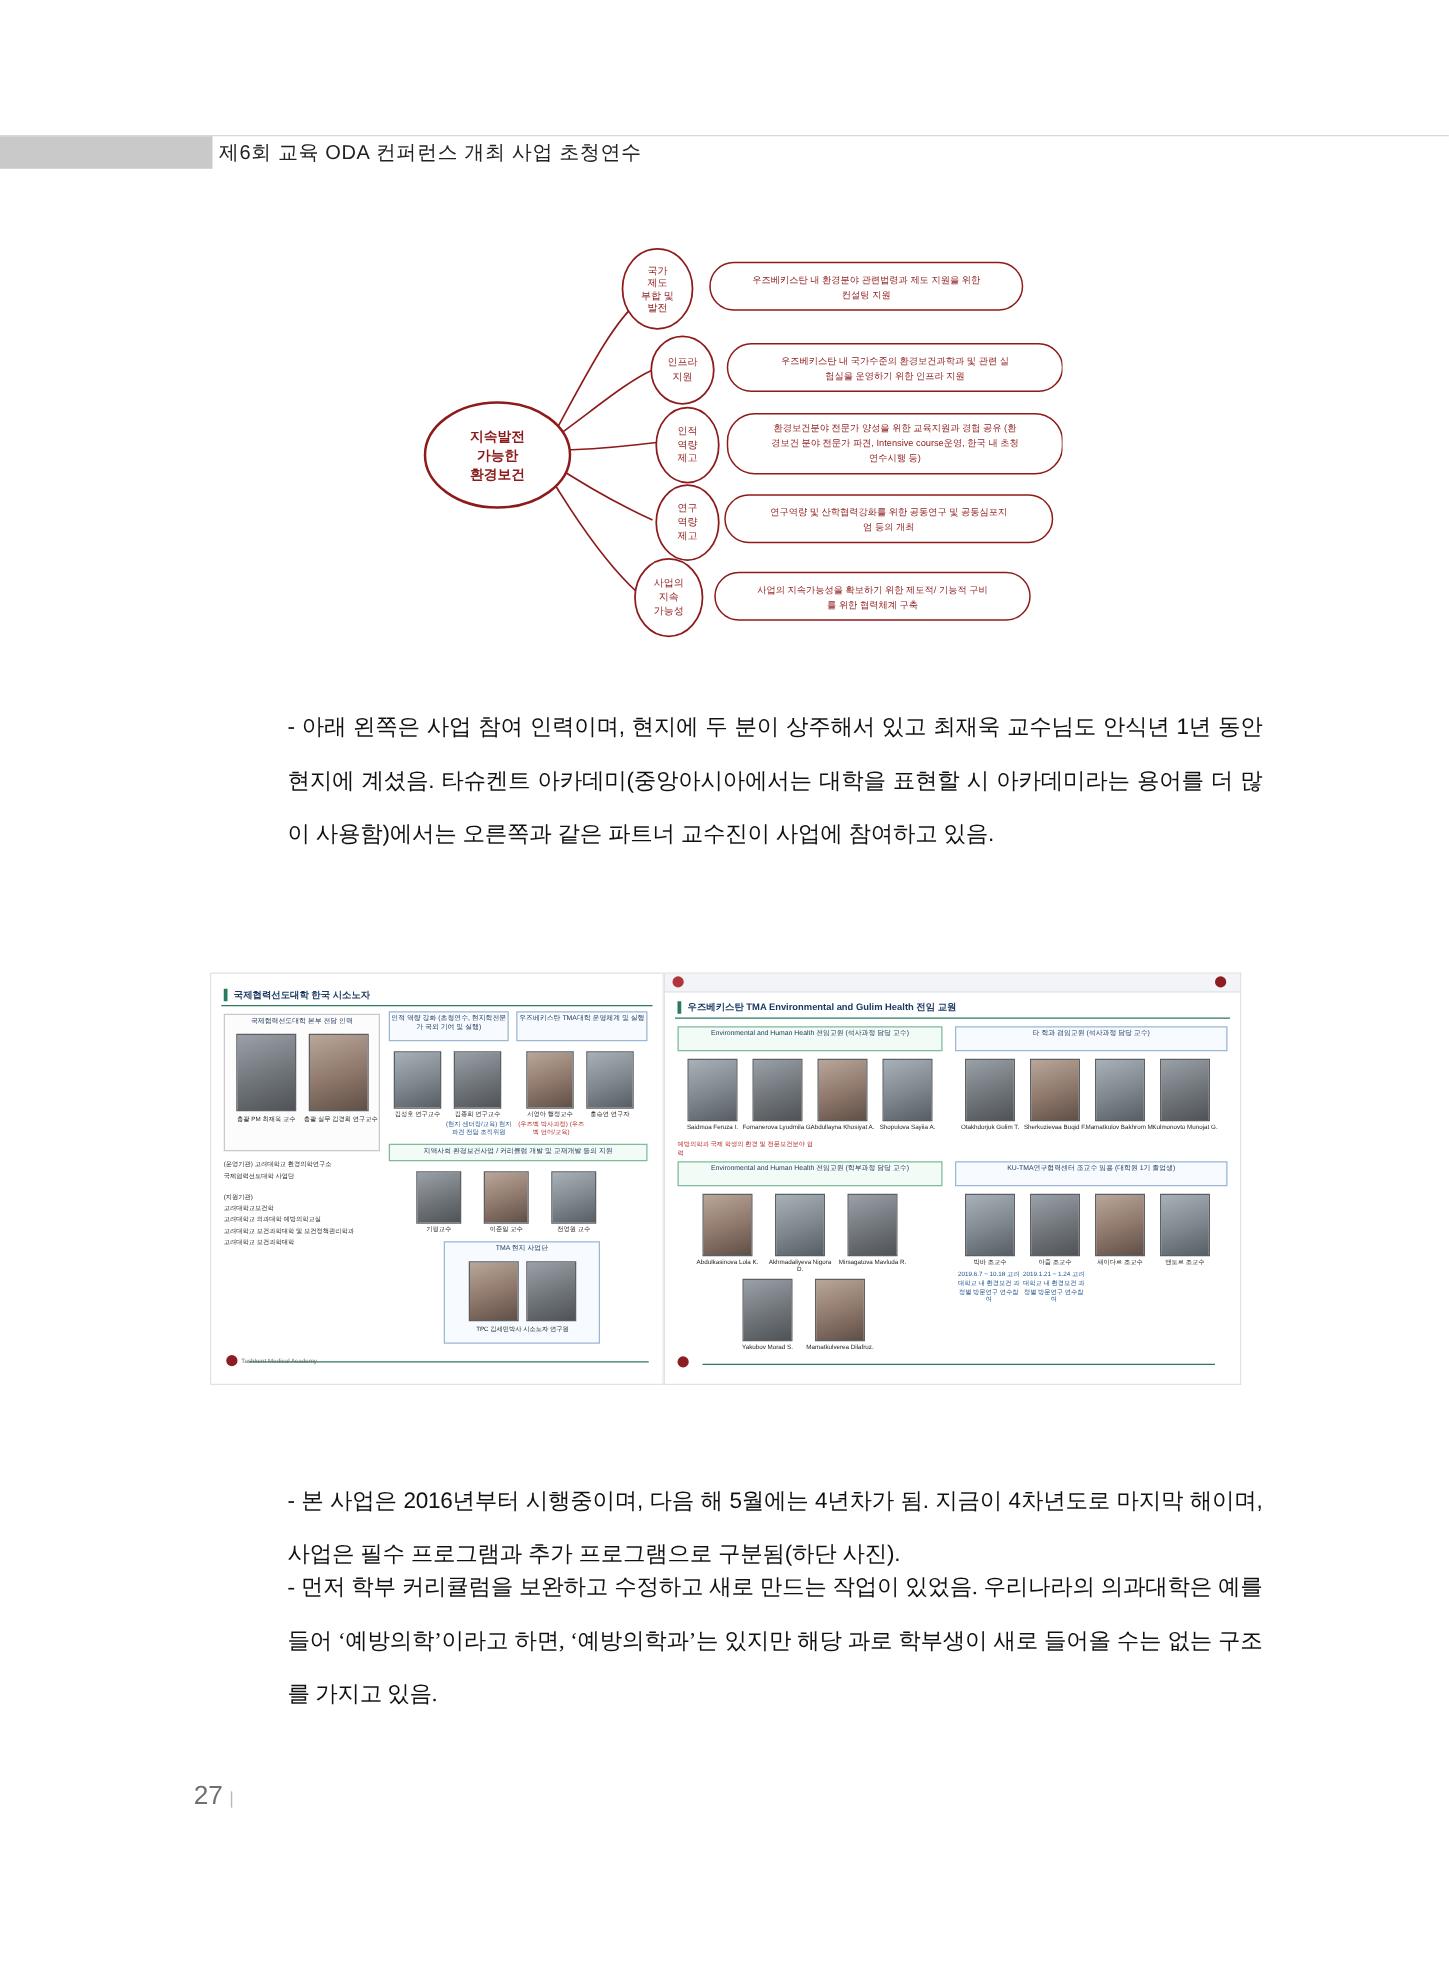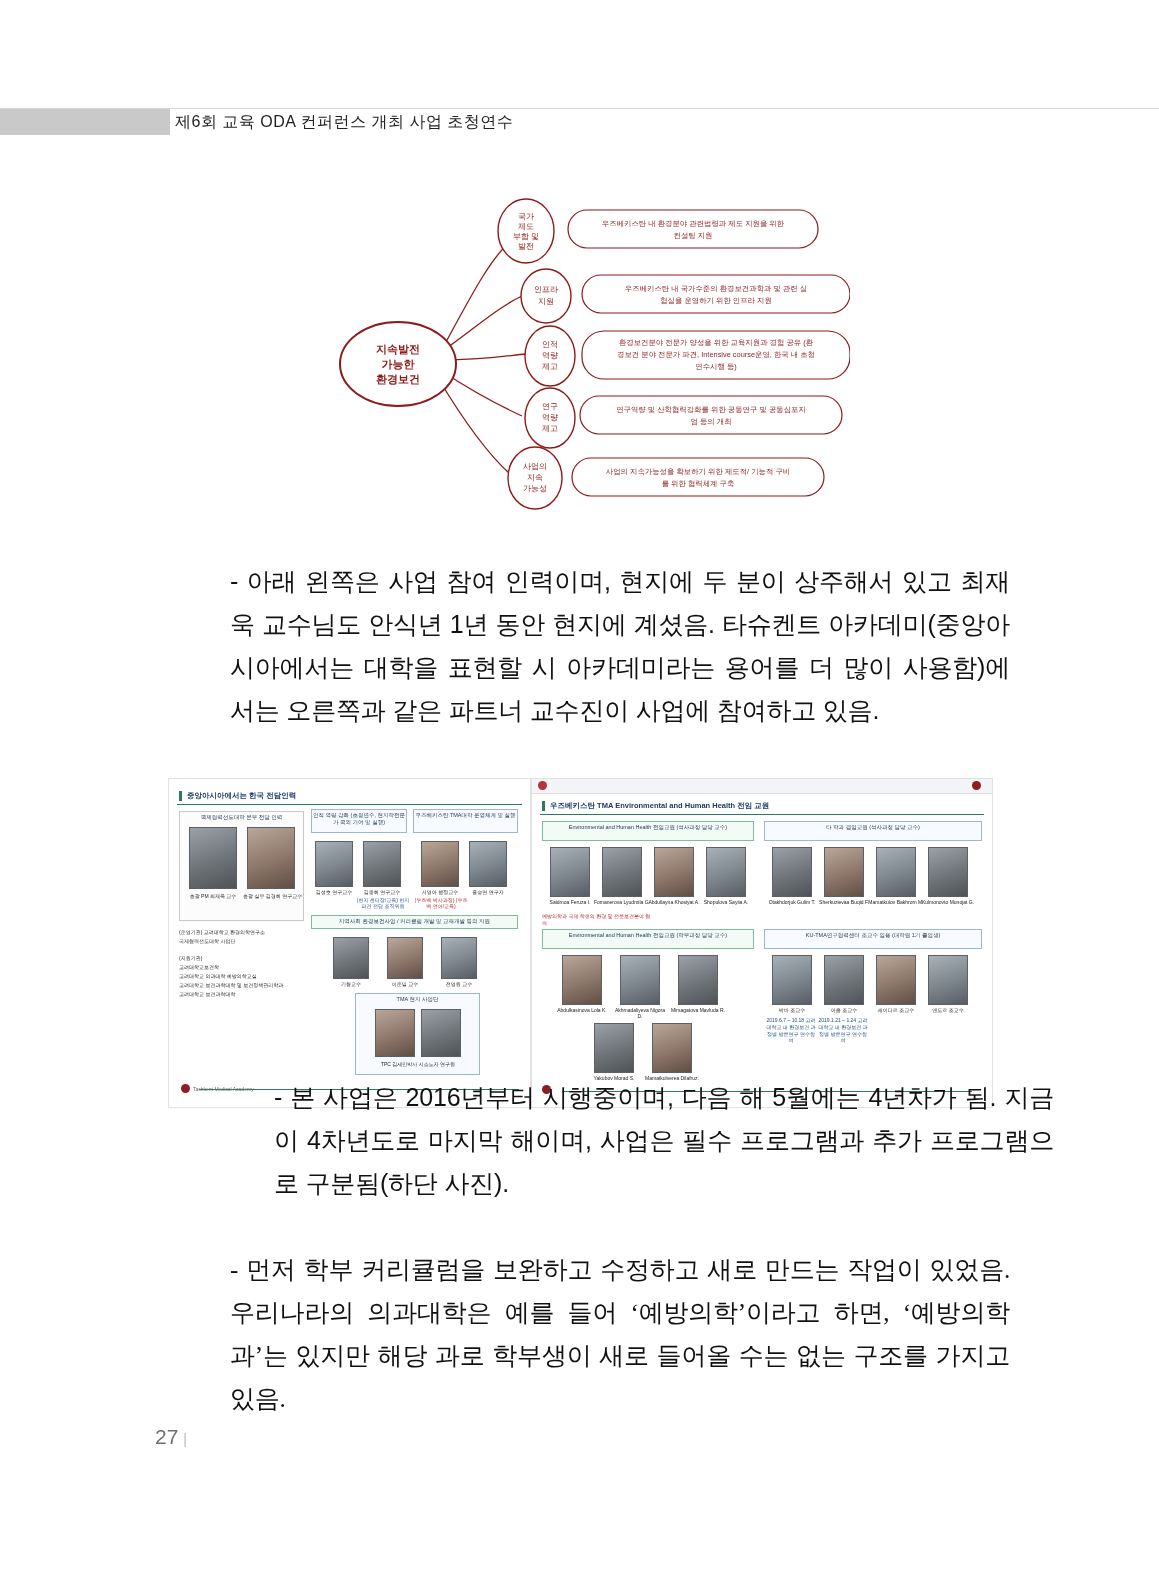--- a/index.html
+++ b/index.html
@@ -24,28 +24,28 @@
     white-space:nowrap;
   }
   
   .fig1{
     position:absolute;left:330px;top:188px;width:520px;height:340px;
   }
   .fig1 svg{display:block;}
   
   .para{
     position:absolute;
-    font-size:25px;
+    font-size:18px;
     line-height:43px;
     color:#111;
     text-align:justify;
     letter-spacing:-0.2px;
   }
   .p1{left:230px;top:560px;width:780px;}
-  .p2{left:230px;top:1076px;width:780px;margin-left:44px;}
+  .p2{left:230px;top:1179px;width:780px;}
   .p3{left:230px;top:1248px;width:780px;font-family:Liberation Serif, serif;}
   
   .fig2{
     position:absolute;left:168px;top:778px;width:825px;height:330px;
   }
   .slide{
     position:absolute;top:0;height:330px;background:#fff;
     border:1px solid #e2e2e2;box-sizing:border-box;overflow:hidden;
   }
   .slide-left{left:0;width:363px;}
@@ -161,21 +161,21 @@
   <text class="tx" x="368" y="298">를 위한 협력체계 구축</text>
 </svg>
 </div>
 
 <div class="para p1">- 아래 왼쪽은 사업 참여 인력이며, 현지에 두 분이 상주해서 있고 최재욱 교수님도 안식년 1년 동안 현지에 계셨음. 타슈켄트 아카데미(중앙아시아에서는 대학을 표현할 시 아카데미라는 용어를 더 많이 사용함)에서는 오른쪽과 같은 파트너 교수진이 사업에 참여하고 있음.</div>
 
 <div class="fig2">
 
   <div class="slide slide-left">
     <div class="sl-bar" style="left:10px;top:12px;width:3px;height:10px;"></div>
-    <div class="sl-title" style="left:18px;top:12px;">중앙아시아에서는 한국 전담인력</div>
+    <div class="sl-title" style="left:18px;top:12px;">국제협력선도대학 한국 시소노자</div>
     <div class="sl-bar" style="left:8px;top:25px;width:345px;height:1px;background:#2a7a5f;"></div>
 
     <div class="box plain" style="left:10px;top:32px;width:125px;height:110px;">
       <span>국제협력선도대학 본부 전담 인력</span>
     </div>
     <div class="photo p-a" style="left:20px;top:48px;width:48px;height:62px;"></div>
     <div class="photo p-b" style="left:78px;top:48px;width:48px;height:62px;"></div>
     <div class="cap" style="left:16px;top:114px;width:56px;">총괄 PM 최재욱 교수</div>
     <div class="cap" style="left:74px;top:114px;width:56px;">총괄 실무 김경희 연구교수</div>
 
@@ -231,21 +231,21 @@
     <div class="logo-dot" style="left:12px;top:305px;"></div>
     <div class="cap" style="left:24px;top:307px;width:90px;text-align:left;color:#6c6c6c;">Tashkent Medical Academy</div>
   </div>
 
   <div class="slide slide-right">
     <div class="rband"></div>
     <div class="logo-dot" style="left:6px;top:2px;background:#b3343a;"></div>
     <div class="logo-dot" style="left:440px;top:2px;background:#8b1d23;"></div>
 
     <div class="sl-bar" style="left:10px;top:22px;width:3px;height:10px;"></div>
-    <div class="sl-title" style="left:18px;top:22px;">우즈베키스탄 TMA Environmental and Human Health 전임 교원</div>
+    <div class="sl-title" style="left:18px;top:22px;">우즈베키스탄 TMA Environmental and Gulim Health 전임 교원</div>
     <div class="sl-bar" style="left:8px;top:35px;width:444px;height:1px;background:#2a7a5f;"></div>
 
     <div class="box green" style="left:10px;top:42px;width:212px;height:20px;">
       <span>Environmental and Human Health
 전임교원 (석사과정 담당 교수)</span>
     </div>
 
     <div class="box" style="left:232px;top:42px;width:218px;height:20px;">
       <span>타 학과 겸임교원
 (석사과정 담당 교수)</span>

